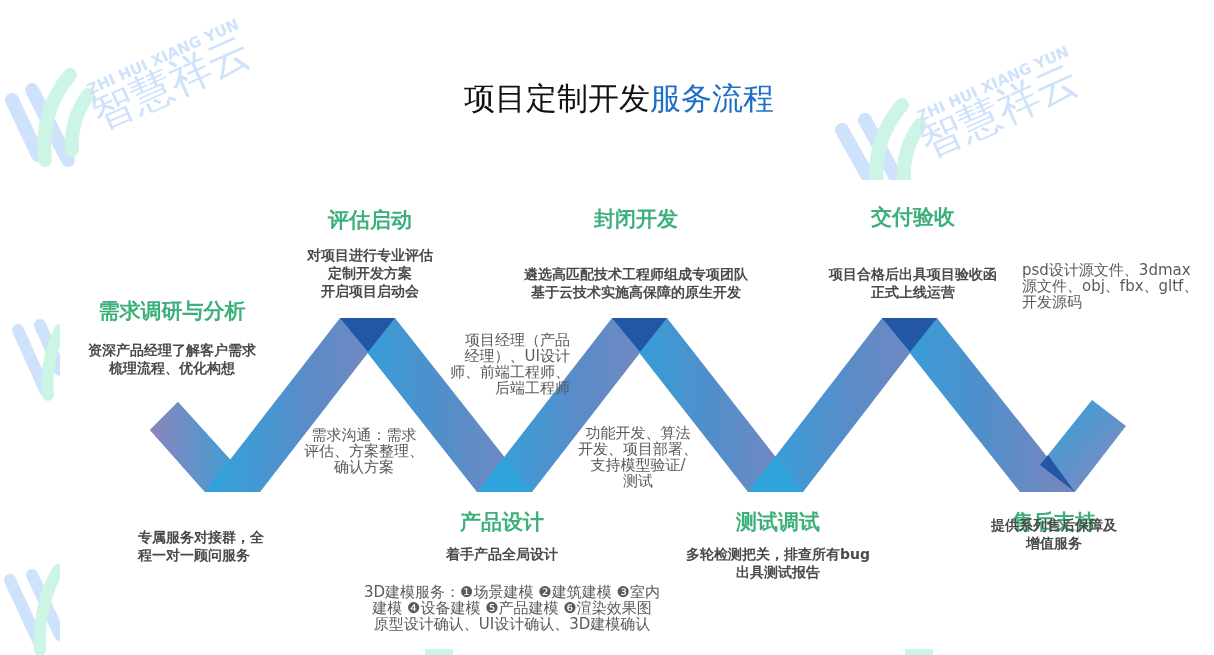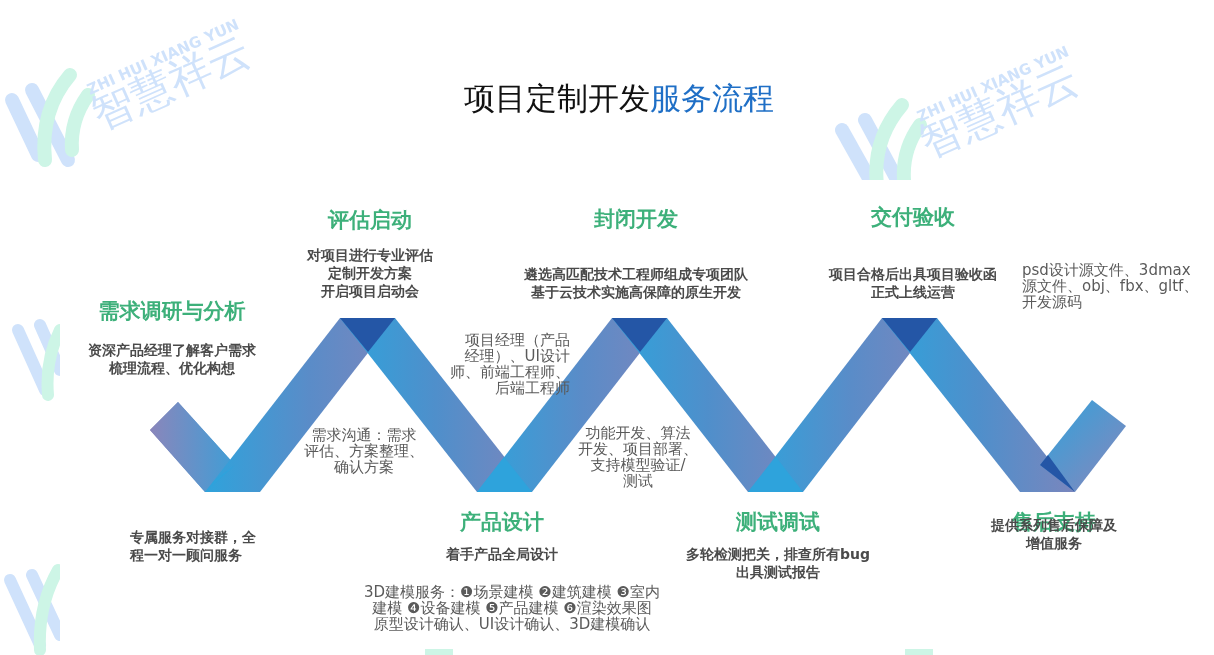--- a/index.html
+++ b/index.html
@@ -166,21 +166,21 @@
   <span class="line">项目合格后出具项目验收函</span>
   <span class="line">正式上线运营</span>
 </div>
 
 <div class="heading" style="left:984px;top:508px;width:140px;">售后支持</div>
 <div class="desc" style="left:974px;top:516px;width:160px;">
   <span class="line">提供系列售后保障及</span>
   <span class="line">增值服务</span>
 </div>
 
-<div class="desc" style="left:130px;top:528px;width:170px;text-align:left;">
+<div class="desc" style="left:138px;top:528px;width:170px;text-align:left;">
   <span class="line">专属服务对接群，全</span>
   <span class="line">程一对一顾问服务</span>
 </div>
 
 <div class="note" style="left:304px;top:427px;width:120px;">
   <span class="line">需求沟通：需求</span>
   <span class="line">评估、方案整理、</span>
   <span class="line">确认方案</span>
 </div>
 

